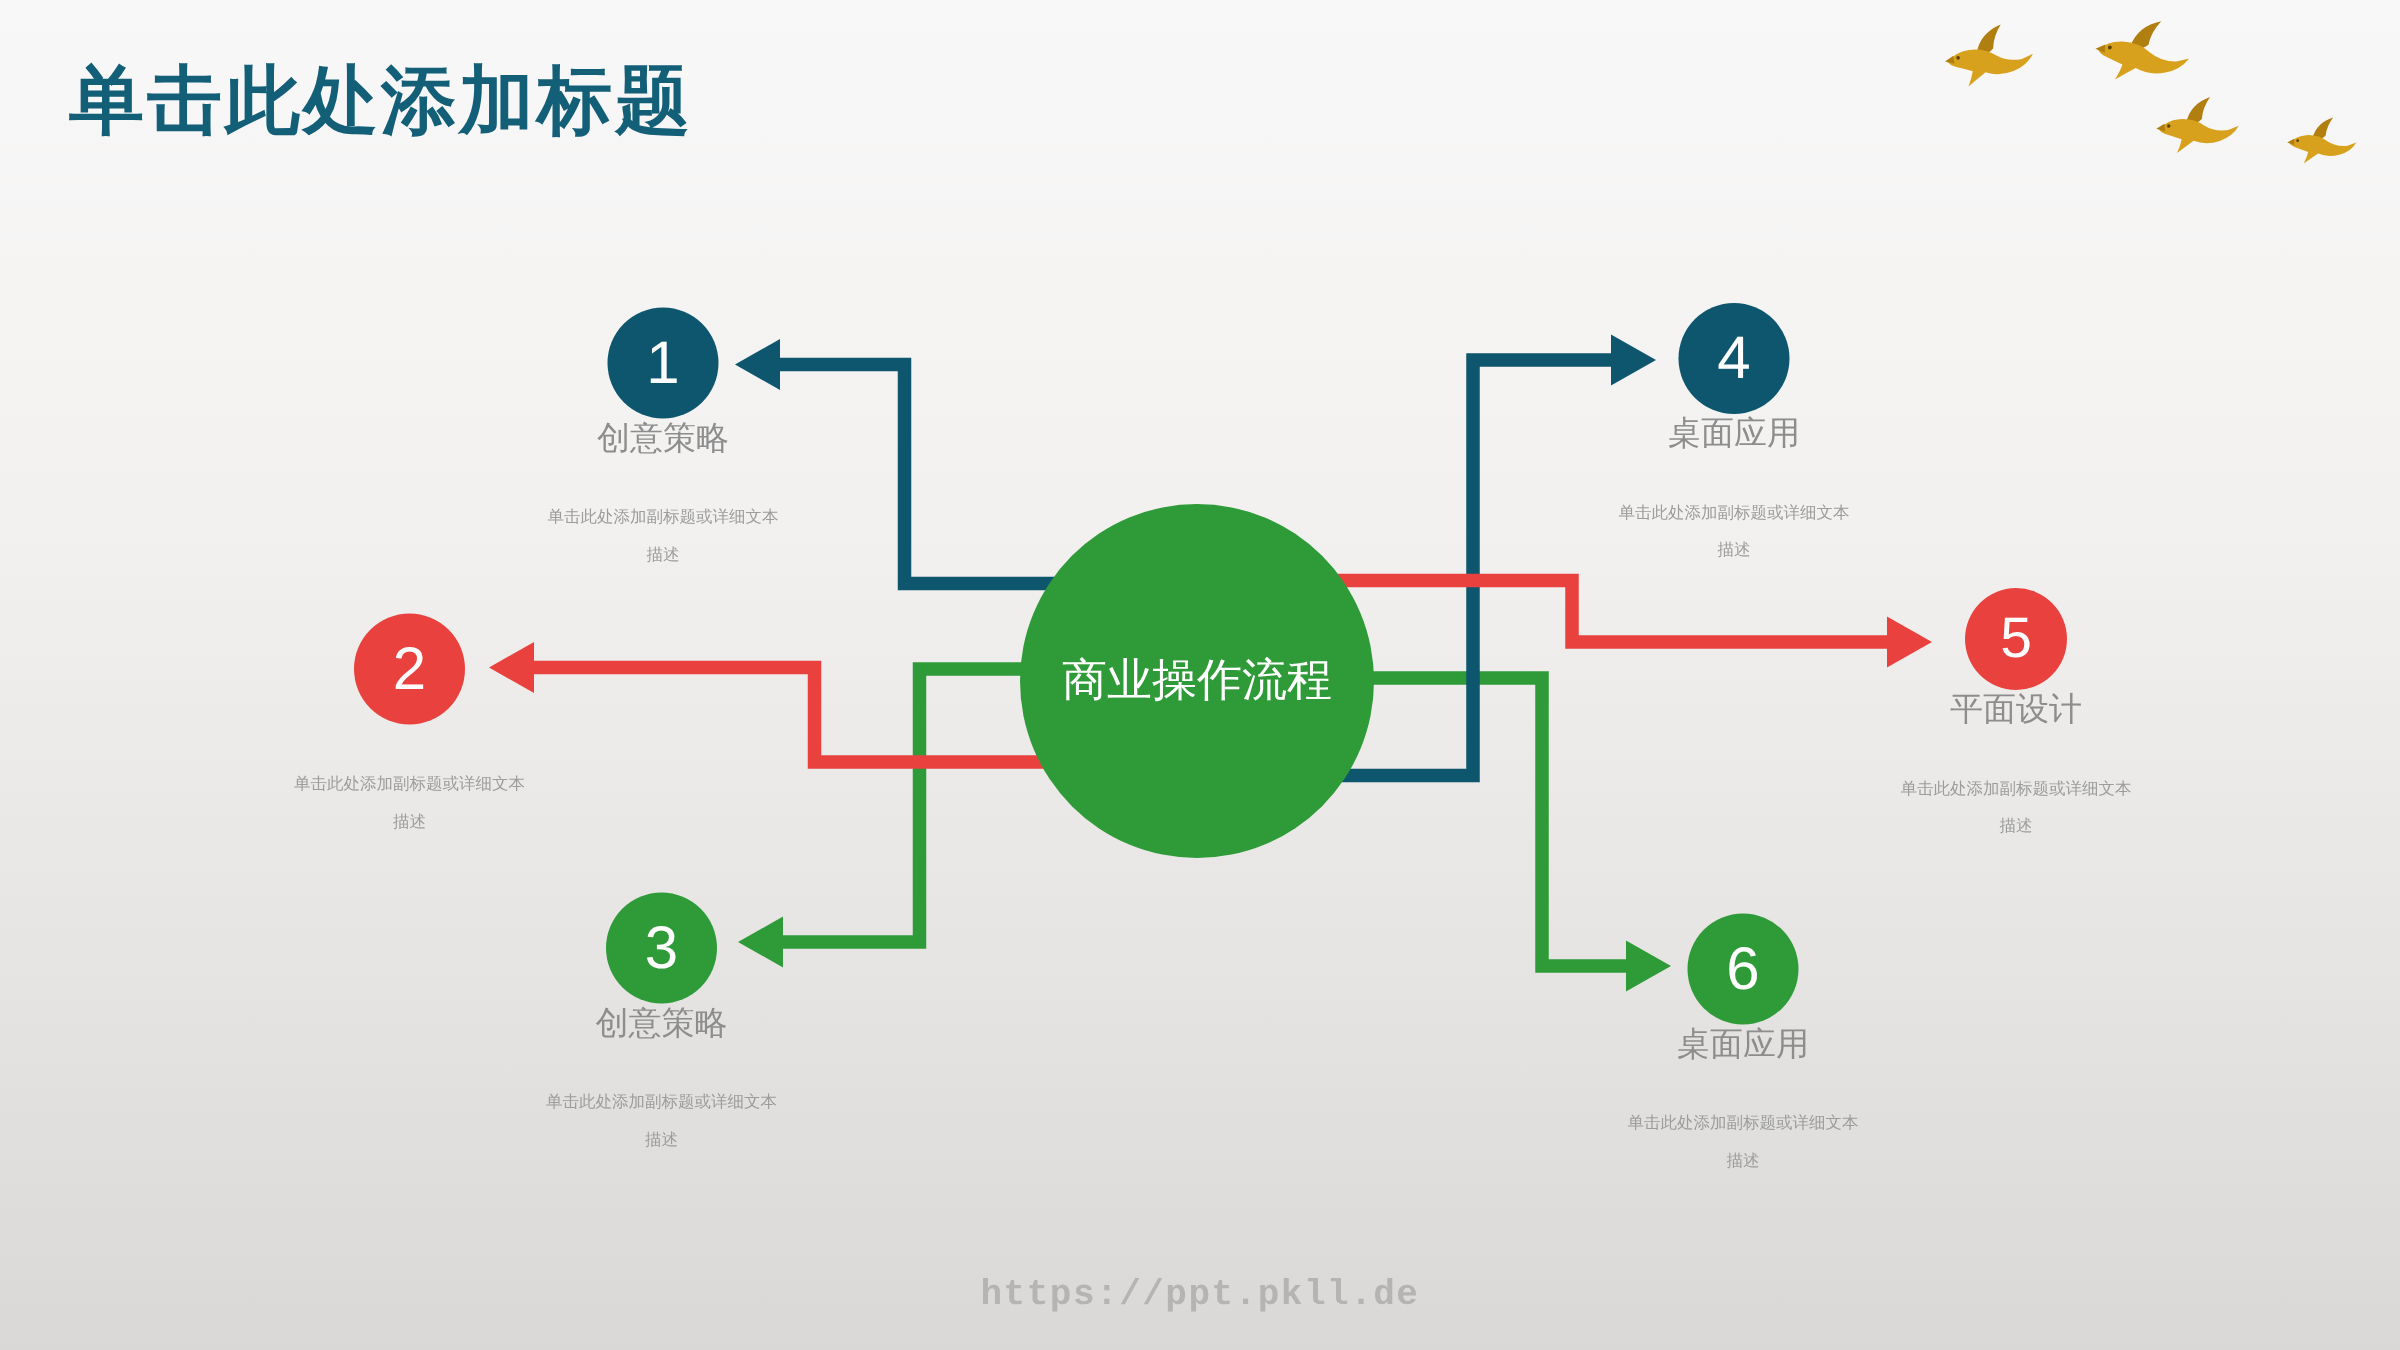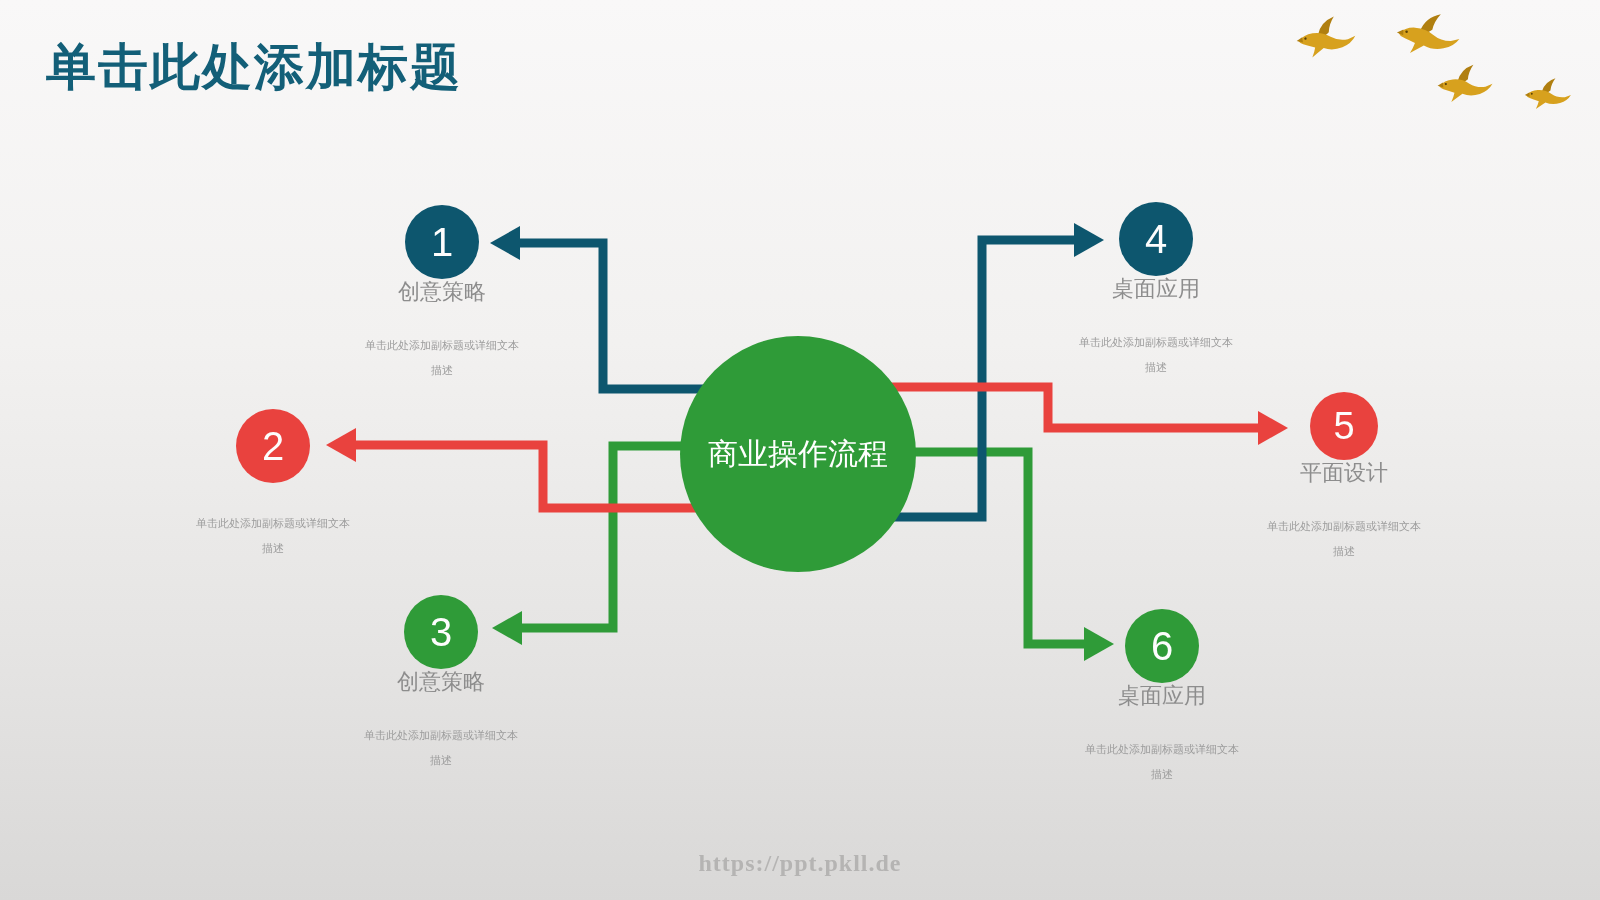--- a/index.html
+++ b/index.html
@@ -22,21 +22,21 @@
   .num-circle{
     width:74px;height:74px;border-radius:50%;margin:0 auto;
     display:flex;align-items:center;justify-content:center;
     color:#fdfdfd;font-size:40px;font-weight:400;
   }
   .item.small .num-circle{width:68px;height:68px;font-size:38px;}
   .item-label{margin-top:0;font-size:22px;line-height:26px;color:#8d8d8d;}
   .item-desc{margin-top:28px;font-size:11px;line-height:25px;color:#9c9c9c;}
   .watermark{
     position:absolute;left:0;right:0;top:850px;text-align:center;z-index:1;
-    font-family:Liberation Serif, serif;font-weight:bold;
+    font-family:Liberation Mono, monospace;font-weight:bold;
     font-size:24px;letter-spacing:1px;color:#b5b4b3;
   }
 </style>
 </head>
 <body>
 
 <div class="slide">
 
   <div class="watermark">https://ppt.pkll.de</div>
 

